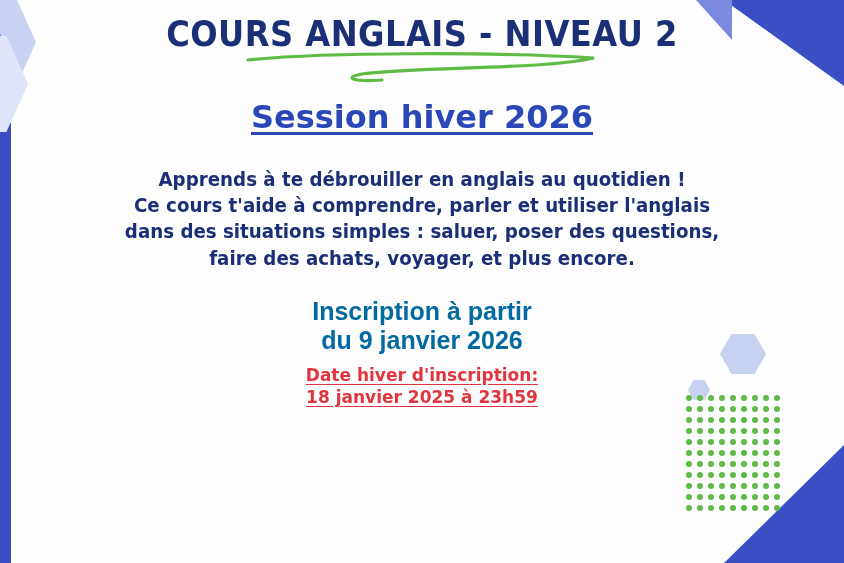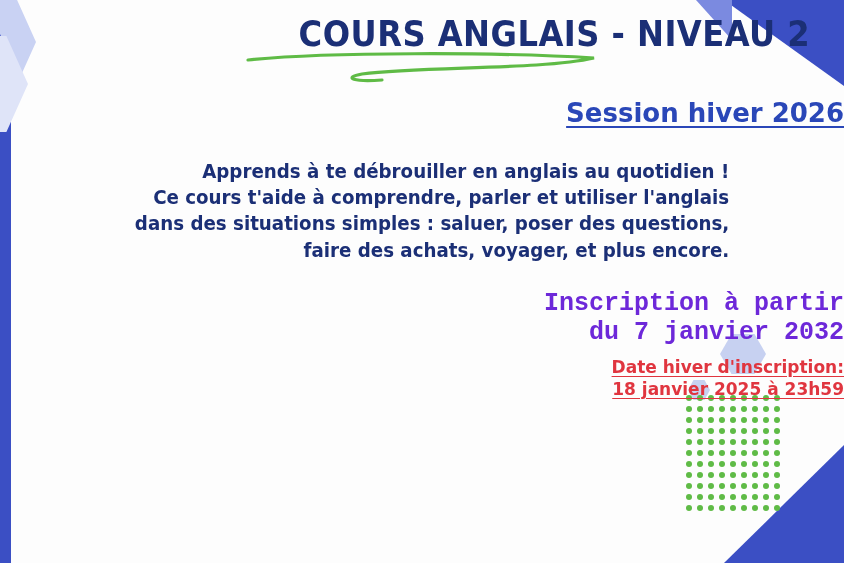--- a/index.html
+++ b/index.html
@@ -85,21 +85,21 @@
     position: absolute;
     width: 6px; height: 6px;
     border-radius: 50%;
     background: #5fbb46;
   }
 
   
   .content {
     position: absolute;
     left: 0; right: 0; top: 0;
-    text-align: right;
+    text-align: center;
   }
 
   .title {
     margin-top: 14px;
     font-size: 35px;
     letter-spacing: 0.5px;
     font-weight: 700;
     color: #1b2f76;
     font-family: "DejaVu Sans", sans-serif;
     transform: scaleX(0.92);
@@ -124,21 +124,21 @@
     font-size: 25px;
     font-weight: 700;
     color: #1b2f76;
     font-family: "DejaVu Sans", sans-serif;
     transform: scaleX(0.92);
     letter-spacing: 0.4px;
   }
 
   .session {
     margin-top: 14px;
-    font-size: 26px;
+    font-size: 32px;
     font-weight: 700;
     color: #2a47b8;
     text-decoration: underline;
     text-underline-offset: 4px;
     font-family: "DejaVu Sans", sans-serif;
   }
 
   .dates {
     margin-top: 6px;
     font-size: 25px;
@@ -166,23 +166,23 @@
     font-weight: 700;
     color: #1b2f76;
     font-family: "DejaVu Sans", sans-serif;
     transform: scaleX(0.96);
   }
 
   .insc-1 {
     margin-top: 26px;
     font-size: 25px;
     font-weight: 700;
-    color: #6d28d9;
+    color: #0369a1;
     line-height: 1.18;
-    font-family: Liberation Mono, monospace;
+    font-family: Liberation Sans, sans-serif;
   }
 
   .insc-limit {
     margin-top: 8px;
     font-size: 17px;
     font-weight: 700;
     color: #e0353f;
     line-height: 1.3;
     font-family: "DejaVu Sans", sans-serif;
   }
@@ -332,21 +332,21 @@
 
     <div class="session">Session hiver 2026 </div>
 
     <div class="body-text">
       <div>Apprends à te débrouiller en anglais au quotidien !</div>
       <div>Ce cours t'aide à comprendre, parler et utiliser l'anglais dans des situations simples : saluer, poser des questions, faire des achats, voyager, et plus encore.</div>
     </div>
 
     <div class="insc-1">
       <div>Inscription à partir</div>
-      <div>du 7 janvier 2032</div>
+      <div>du 9 janvier 2026</div>
     </div>
 
     <div class="insc-limit">
       <div class="u">Date hiver d'inscription: </div>
       <div class="u">18 janvier 2025 à 23h59</div>
     </div>
 
   </div>
 
 

